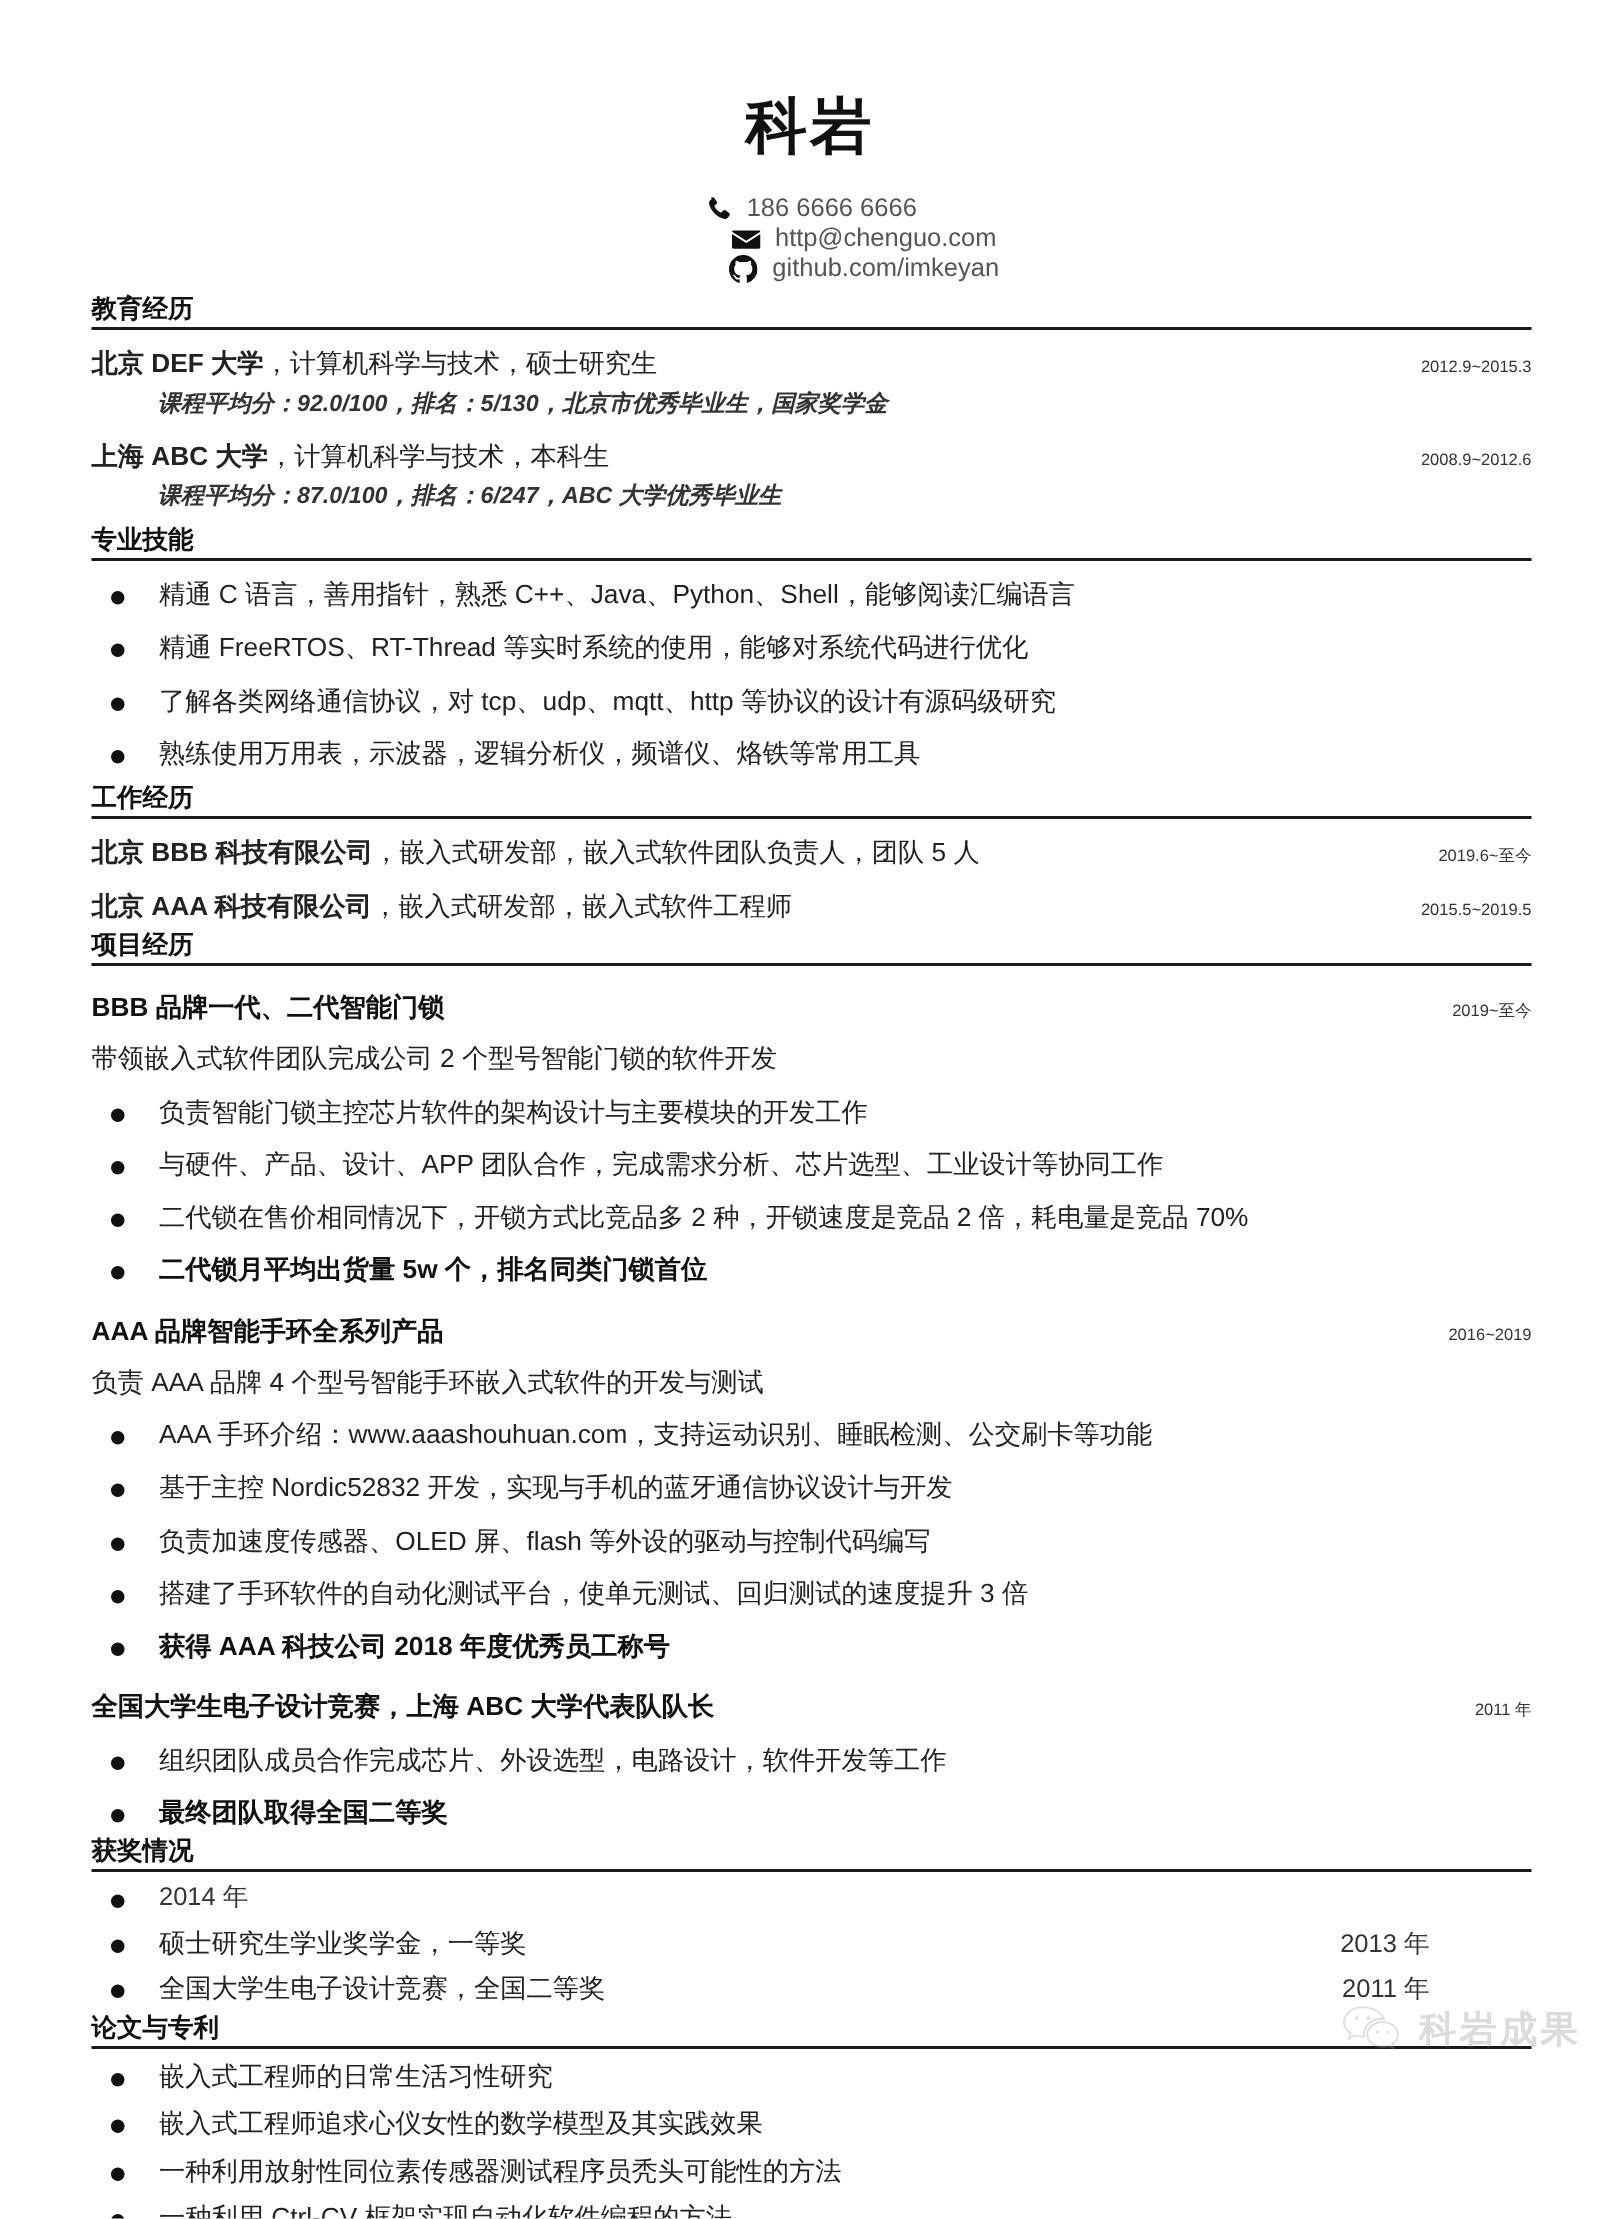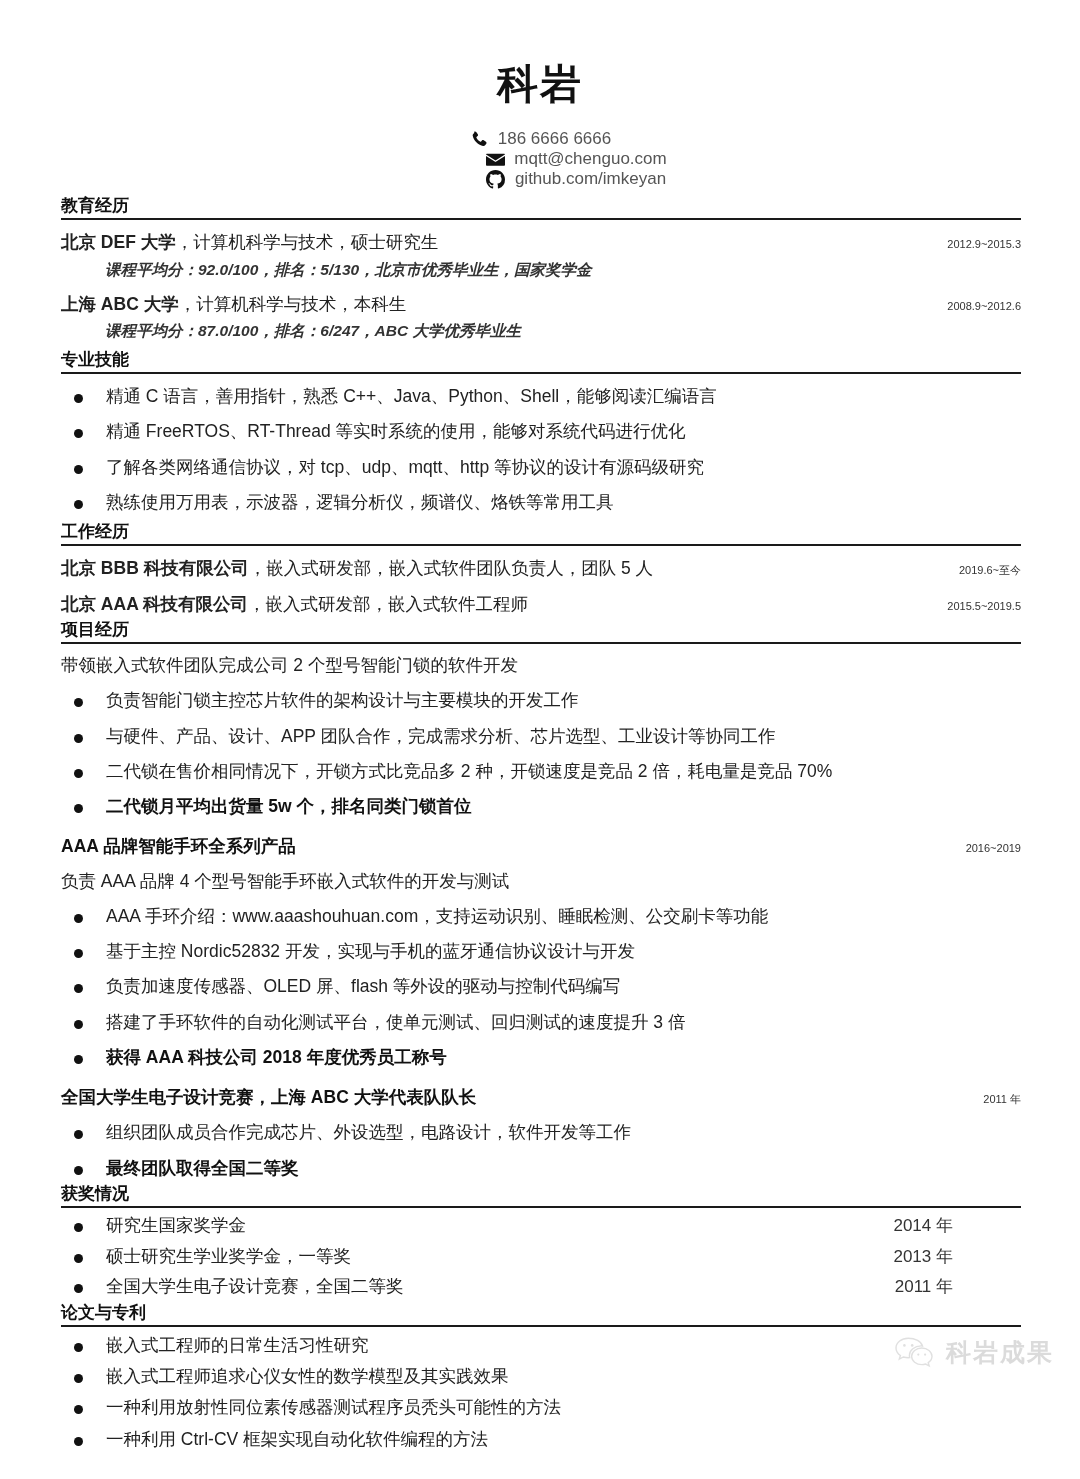--- a/index.html
+++ b/index.html
@@ -197,21 +197,21 @@
         <span>186 6666 6666</span>
       </div>
 
       <div class="contact">
         <span class="ico">
           <svg width="19" height="15" viewBox="0 0 24 18" fill="#111111">
             <path d="M1 1.6h22c.5 0 .9.4.9.9v.2L12 10.2.1 2.7v-.2c0-.5.4-.9.9-.9z"></path>
             <path d="M0 4.6l11.6 7.3c.3.2.6.2.8 0L24 4.6v11c0 .8-.6 1.4-1.4 1.4H1.4C.6 17 0 16.4 0 15.6v-11z"></path>
           </svg>
         </span>
-        <span>mqtt@chenguo.com</span>
+        <span>http@chenguo.com</span>
       </div>
 
       <div class="contact">
         <span class="ico">
           <svg width="19" height="19" viewBox="0 0 16 16" fill="#111111">
             <path d="M8 0C3.58 0 0 3.58 0 8c0 3.54 2.29 6.53 5.47 7.59.4.07.55-.17.55-.38 0-.19-.01-.82-.01-1.49-2.01.37-2.53-.49-2.69-.94-.09-.23-.48-.94-.82-1.13-.28-.15-.68-.52-.01-.53.63-.01 1.08.58 1.23.82.72 1.21 1.87.87 2.33.66.07-.52.28-.87.51-1.07-1.78-.2-3.64-.89-3.64-3.95 0-.87.31-1.59.82-2.15-.08-.2-.36-1.02.08-2.12 0 0 .67-.21 2.2.82.64-.18 1.32-.27 2-.27s1.36.09 2 .27c1.53-1.04 2.2-.82 2.2-.82.44 1.1.16 1.92.08 2.12.51.56.82 1.27.82 2.15 0 3.07-1.87 3.75-3.65 3.95.29.25.54.73.54 1.48 0 1.07-.01 1.93-.01 2.2 0 .21.15.46.55.38A8.01 8.01 0 0 0 16 8c0-4.42-3.58-8-8-8z"></path>
           </svg>
         </span>
         <span>github.com/imkeyan</span>
       </div>
@@ -266,20 +266,24 @@
 
     <div class="row">
       <div class="left">
         <span class="org-bold">北京 AAA 科技有限公司</span><span>，嵌入式研发部，嵌入式软件工程师</span>
       </div>
       <div class="date">2015.5~2019.5</div>
     </div>
 
     <div class="section-head tight">项目经历</div>
 
+    <div class="row proj">
+      <div class="left"><b>BBB 品牌一代、二代智能门锁</b></div>
+      <div class="date">2019~至今</div>
+    </div>
     <div class="plain-line">带领嵌入式软件团队完成公司 2 个型号智能门锁的软件开发</div>
     <ul class="bullets">
       <li>
           <span class="btext">负责智能门锁主控芯片软件的架构设计与主要模块的开发工作</span>
         </li>
       <li>
           <span class="btext">与硬件、产品、设计、APP 团队合作，完成需求分析、芯片选型、工业设计等协同工作</span>
         </li>
       <li>
           <span class="btext">二代锁在售价相同情况下，开锁方式比竞品多 2 种，开锁速度是竞品 2 倍，耗电量是竞品 70%</span>
@@ -321,21 +325,20 @@
           <span class="btext">组织团队成员合作完成芯片、外设选型，电路设计，软件开发等工作</span>
         </li>
       <li class="strong">
           <span class="btext">最终团队取得全国二等奖</span>
         </li>
     </ul>
 
     <div class="section-head tight">获奖情况</div>
     <ul class="bullets awards">
       <li>
-        <span class="btext">研究生国家奖学金</span>
         <span class="byear">2014 年</span>
       </li>
       <li>
         <span class="btext">硕士研究生学业奖学金，一等奖</span>
         <span class="byear">2013 年</span>
       </li>
       <li>
         <span class="btext">全国大学生电子设计竞赛，全国二等奖</span>
         <span class="byear">2011 年</span>
       </li>

